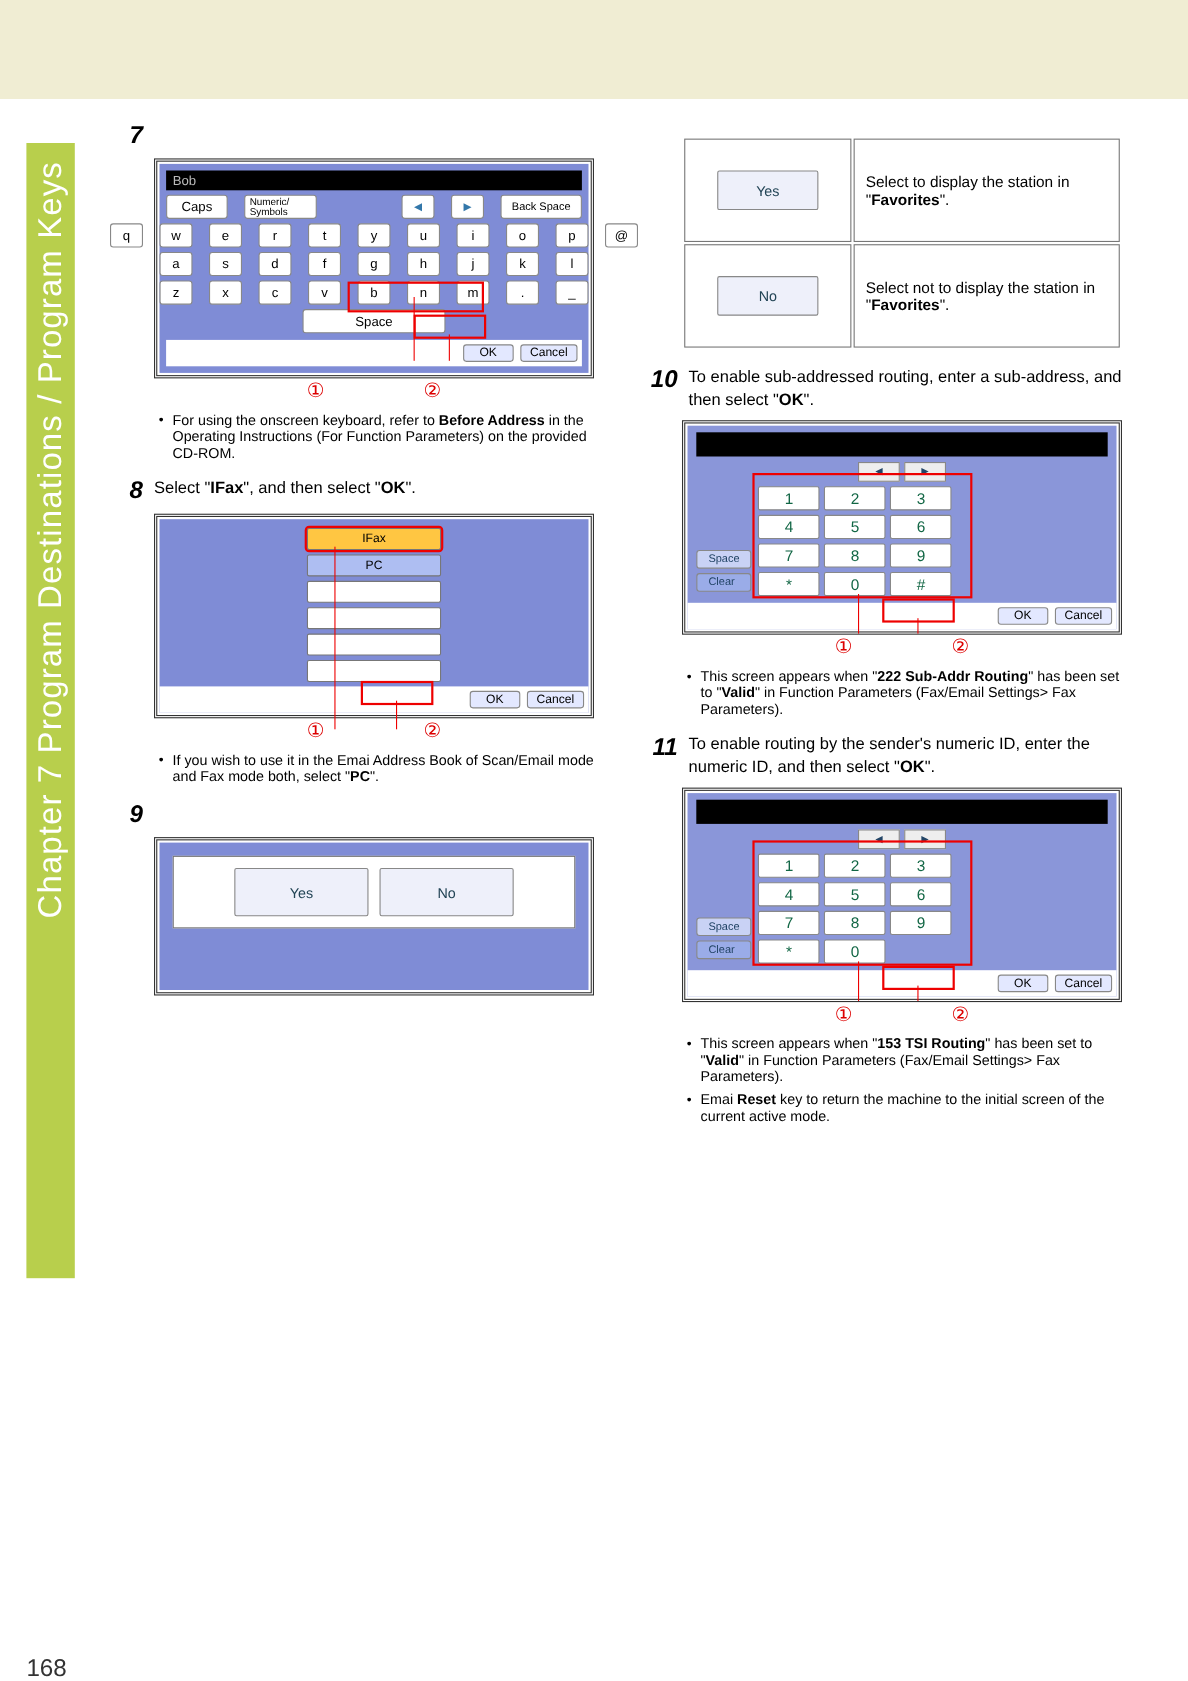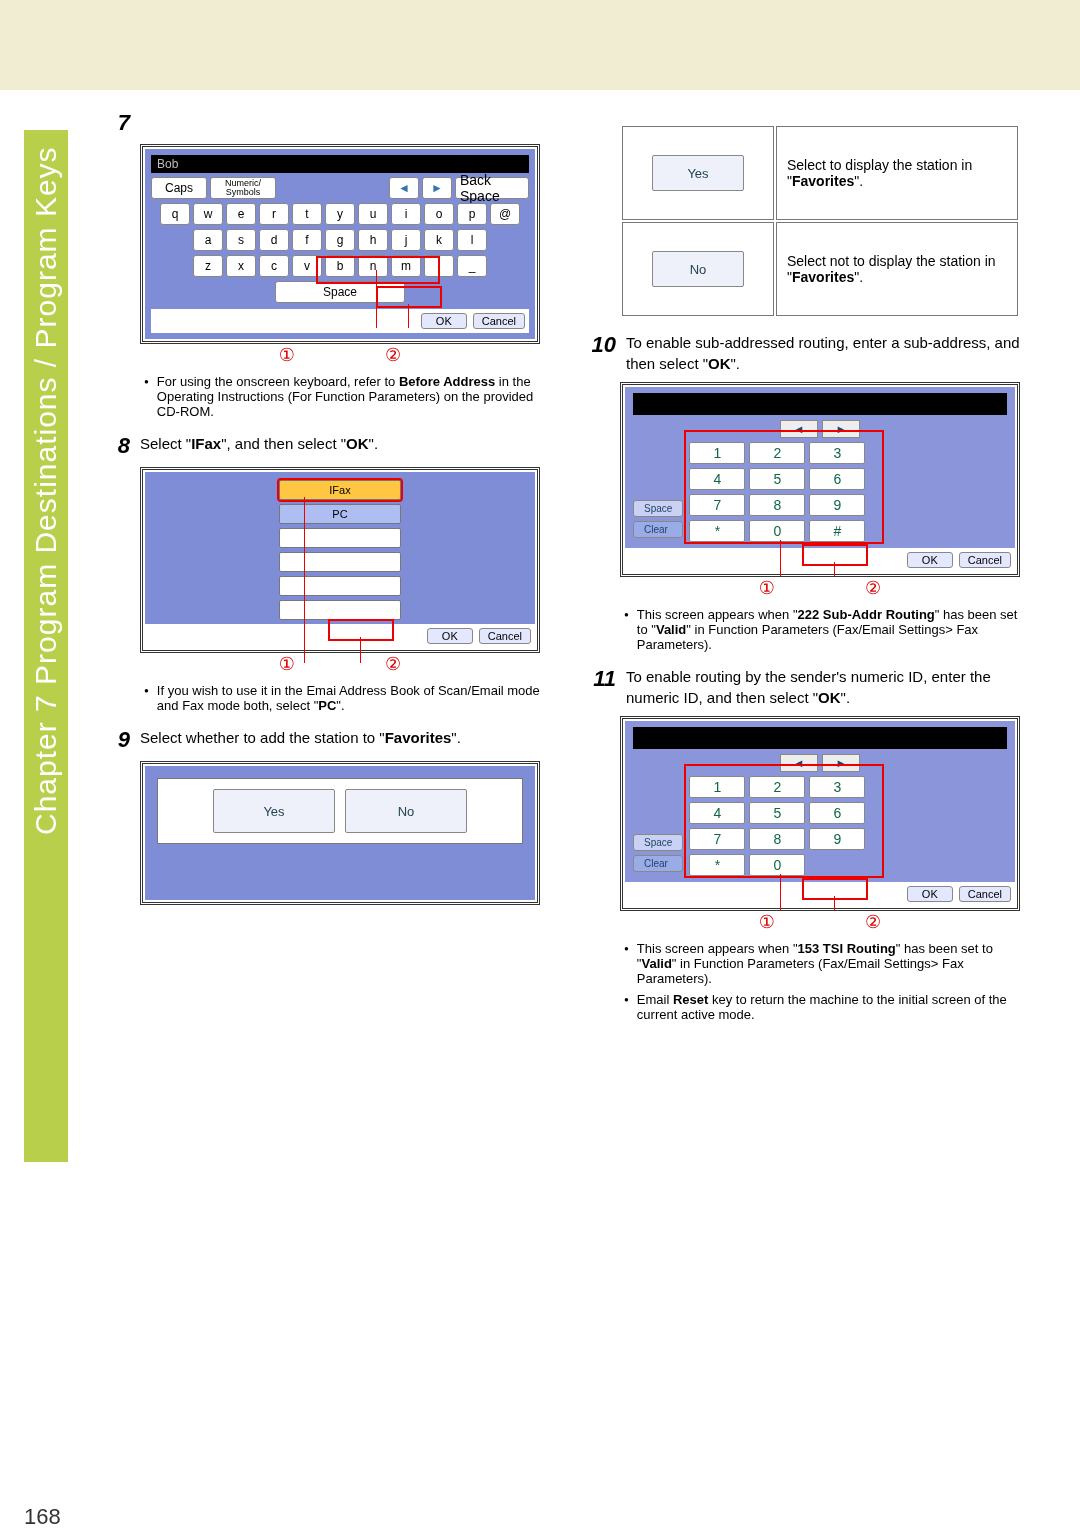--- a/index.html
+++ b/index.html
@@ -84,21 +84,21 @@
     background: #000;
     color: #bbb;
     font-size: 12px;
     padding: 2px 6px;
     display: flex;
     justify-content: space-between;
   }
   .kbd-topbar, .kbd-row {
     display: flex;
     justify-content: center;
-    gap: 3px;
+    gap: 15px;
     margin-top: 4px;
   }
   .kb {
     background: #fff;
     border: 1px solid #888;
     border-radius: 3px;
     min-width: 20px;
     height: 20px;
     font-size: 12px;
     display: flex; align-items: center; justify-content: center;
@@ -174,26 +174,26 @@
 
       <div class="relwrap">
         <div class="ss-frame">
           <div class="kbd">
             <div class="kbd-display">
               <span>Bob</span>
                 <span></span>
             </div>
             <div class="kbd-topbar">
               <div class="kb" style="width:46px">Caps</div>
-              <div class="kb" style="width:56px;font-size:9px;line-height:9px;text-align:center">Numeric/
+              <div class="kb" style="width:56px;font-size:9px;line-height:9px;text-align:left">Numeric/
 Symbols</div>
               <div style="flex:1"></div>
               <div class="kb arrow">◄</div>
               <div class="kb arrow">►</div>
-              <div class="kb" style="width:64px;font-size:14px">Back Space</div>
+              <div class="kb" style="width:64px;font-size:10px">Back Space</div>
             </div>
             <div class="kbd-row" id="kbr1">
                 <div class="kb">q</div>
                 <div class="kb">w</div>
                 <div class="kb">e</div>
                 <div class="kb">r</div>
                 <div class="kb">t</div>
                 <div class="kb">y</div>
                 <div class="kb">u</div>
                 <div class="kb">i</div>
@@ -282,23 +282,20 @@
 
       <div class="bullets">
         <div class="bline">
             <span class="bdot"></span>
             <span><span>If you wish to use it in the Emai Address Book of Scan/Email mode and Fax mode both, select "</span><b>PC</b><span>".</span></span>
           </div>
       </div>
 
       <div class="step">
         <div class="step-num">9</div>
-        <div class="step-body">
-          <span>Select whether to add the station to "</span><b>Favorites</b><span>".</span>
-        </div>
       </div>
 
       <div class="ss-frame">
         <div class="yesno-panel">
           <div class="yesno-inner">
             <div class="yn-btn">Yes</div>
             <div class="yn-btn">No</div>
           </div>
           <div style="height:44px"></div>
         </div>
@@ -437,21 +434,21 @@
           <span class="c2"></span>
         </div>
 
       <div class="bullets">
         <div class="bline">
             <span class="bdot"></span>
             <span><span>This screen appears when "</span><b>153 TSI Routing</b><span>" has been set to "</span><b>Valid</b><span>" in Function Parameters (Fax/Email Settings&gt; Fax Parameters).</span></span>
           </div>
         <div class="bline">
             <span class="bdot"></span>
-            <span><span>Email </span><b>Reset</b><span> key to return the machine to the initial screen of the current active mode.</span></span>
+            <span><span>Emai </span><b>Reset</b><span> key to return the machine to the initial screen of the current active mode.</span></span>
           </div>
       </div>
 
     </div>
   </div>
 
   <div class="page-num">168</div>
 </div>
 
 </body></html>

